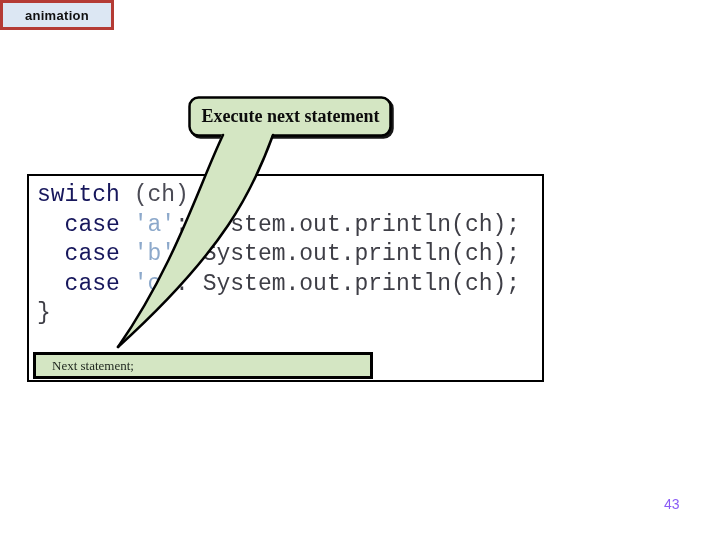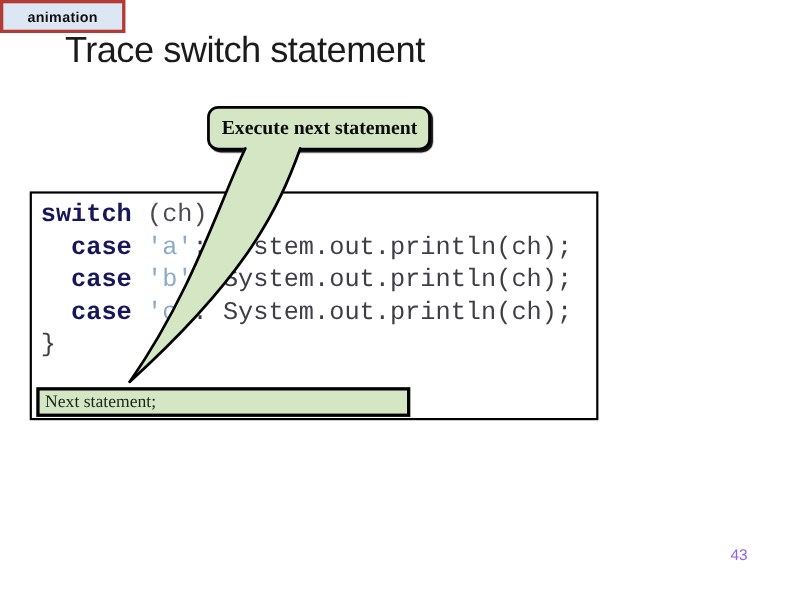--- a/index.html
+++ b/index.html
@@ -24,31 +24,31 @@
   .code-box{
     position:absolute;left:27px;top:174px;width:517px;height:208px;
     box-sizing:border-box;background:#ffffff;border:2.5px solid #000;
   }
   .code{
     position:absolute;left:37px;top:181px;
     font-family:"Liberation Mono","DejaVu Sans Mono",monospace;
     font-size:23px;line-height:29.5px;color:var(--plain);
   }
   .code-line{white-space:pre;}
-  .tok-kw{color:var(--kw);font-weight:bold;}
+  .tok-kw{color:var(--kw);font-weight:normal;}
   .tok-chr{color:var(--chr);}
   .tok-gray{color:var(--gray);}
   .tok-plain{color:var(--plain);}
   
   .next-box{
     position:absolute;left:33px;top:352px;width:340px;height:27px;
     box-sizing:border-box;background:var(--green);border:3px solid #000;
     display:flex;align-items:center;
     font-family:"Liberation Serif","DejaVu Serif",serif;
-    font-size:16px;color:#1d251d;padding-left:5px;
+    font-size:13px;color:#1d251d;padding-left:16px;
   }
   
   .overlay{position:absolute;left:0;top:0;width:720px;height:540px;}
   .bubble-shadow{filter:drop-shadow(2px 2px 0 #161616);}
   .callout-label{
     position:absolute;left:189px;top:96px;width:203px;height:40px;
     display:flex;align-items:center;justify-content:center;
     font-family:"Liberation Serif","DejaVu Serif",serif;
     font-weight:bold;font-size:18px;color:#0c0c0c;white-space:nowrap;
   }
@@ -58,21 +58,20 @@
 </style>
 </head>
 <body>
 
 <div class="slide">
 
   <div class="badge">
     <span>animation</span>
   </div>
 
-  <div class="title">Trace switch statement</div>
 
   <div class="code-box"></div>
 
   <div class="code">
       <div class="code-line"><span class="tok-kw">switch</span><span class="tok-plain"> </span><span class="tok-gray">(ch)</span><span class="tok-plain"> {</span></div>
       <div class="code-line"><span class="tok-plain">  </span><span class="tok-kw">case</span><span class="tok-plain"> </span><span class="tok-chr">'a'</span><span class="tok-plain">: System.out.println(ch);</span></div>
       <div class="code-line"><span class="tok-plain">  </span><span class="tok-kw">case</span><span class="tok-plain"> </span><span class="tok-chr">'b'</span><span class="tok-plain">: System.out.println(ch);</span></div>
       <div class="code-line"><span class="tok-plain">  </span><span class="tok-kw">case</span><span class="tok-plain"> </span><span class="tok-chr">'c'</span><span class="tok-plain">: System.out.println(ch);</span></div>
       <div class="code-line"><span class="tok-plain">}</span></div>
     </div>

